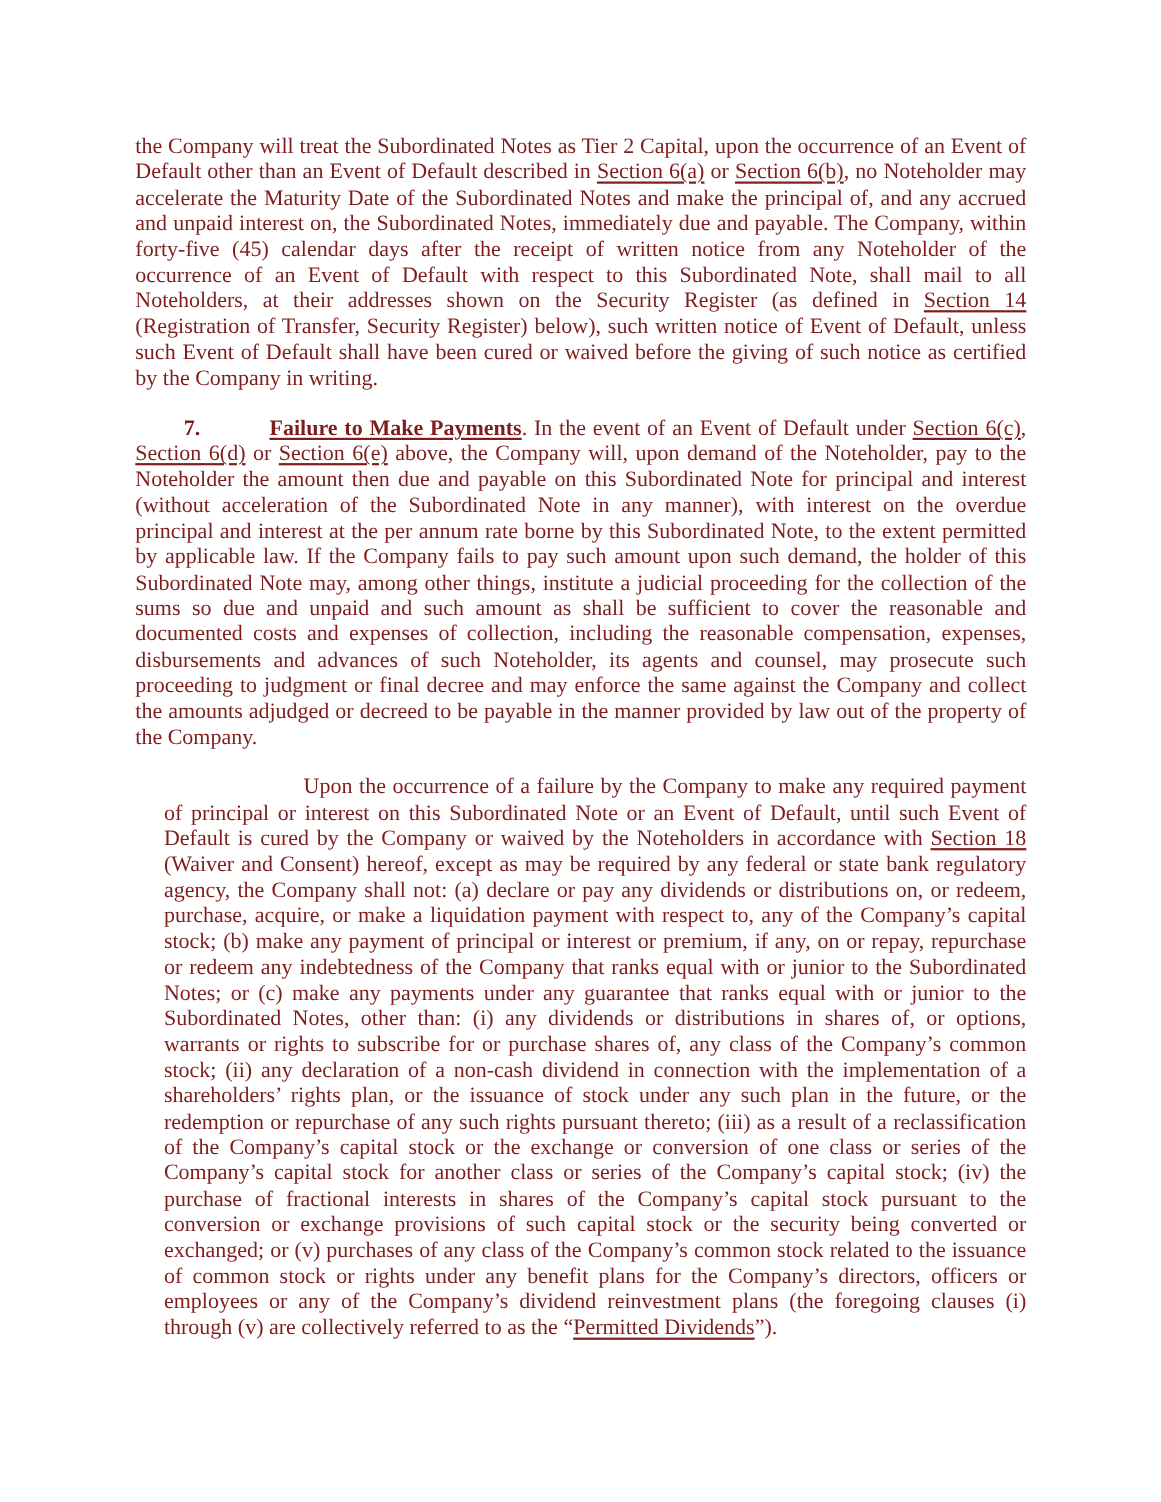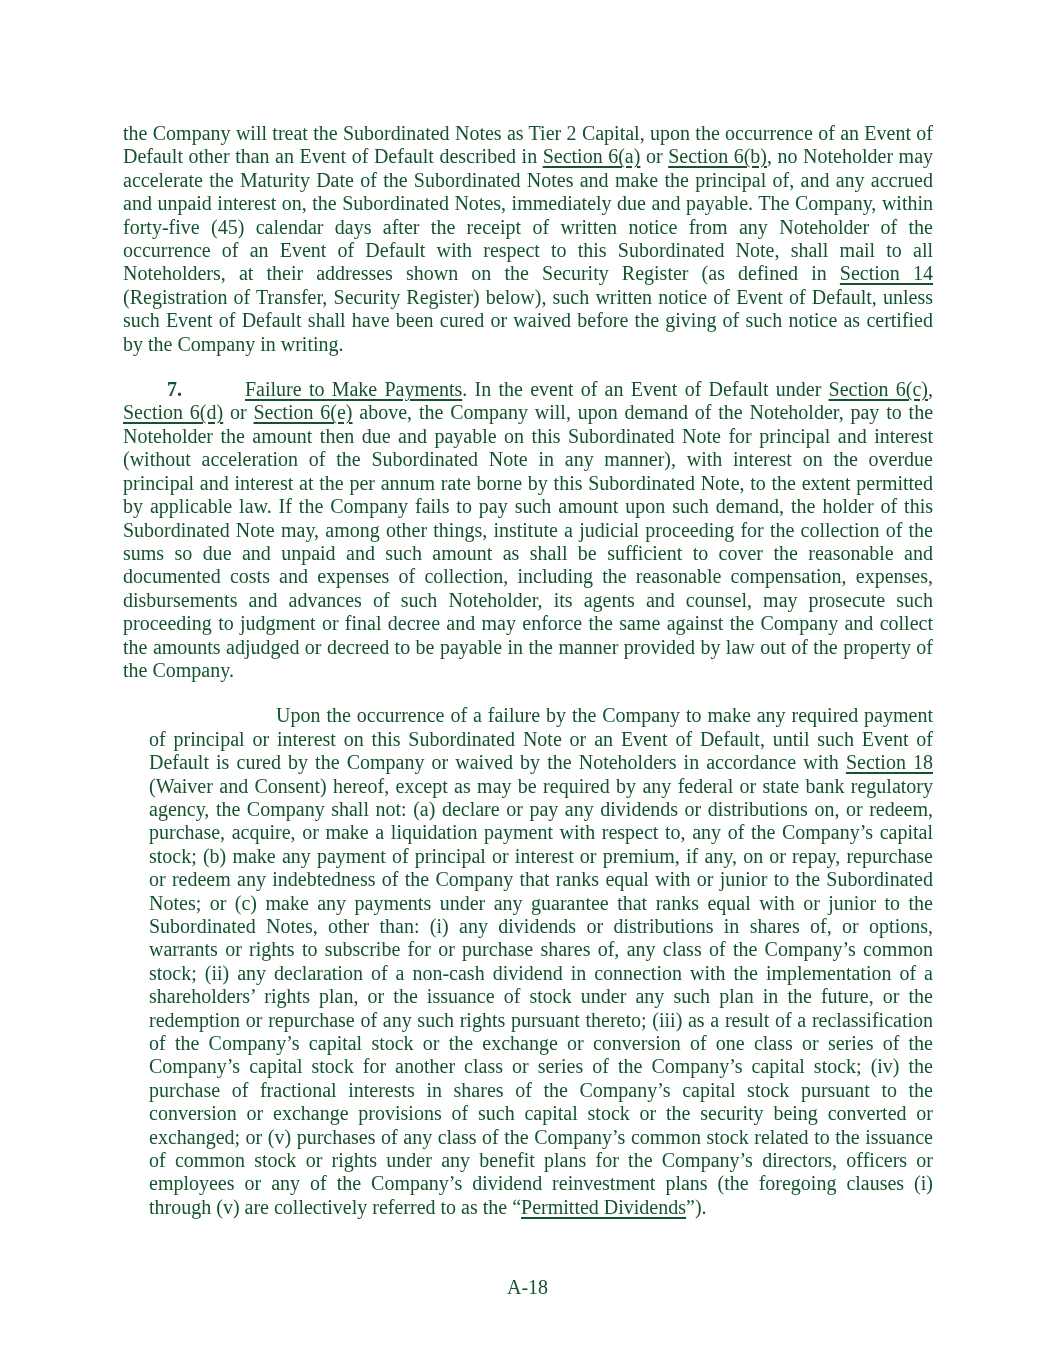--- a/index.html
+++ b/index.html
@@ -5,21 +5,21 @@
   html, body {
     margin: 0;
     padding: 0;
     background: #ffffff;
   }
   .page {
     position: relative;
     width: 1055px;
     height: 1365px;
     background: #ffffff;
-    color: #14532d;
+    color: #7f1d1d;
     font-family: "Liberation Serif", "DejaVu Serif", serif;
     overflow: hidden;
   }
   .content {
     position: absolute;
     left: 123px;
     top: 122px;
     width: 810px;
   }
   p.para {
@@ -33,36 +33,33 @@
   p.p-numbered    { text-indent: 44px; }
   p.p-indented    { text-indent: 127px; margin-left: 26px; }
   .secnum {
     font-weight: bold;
   }
   .tab {
     display: inline-block;
     width: 63px;
   }
   .u { text-decoration: underline; text-underline-offset: 3px; }
-  .b { font-weight: normal; }
+  .b { font-weight: bold; }
   .footer {
     position: absolute;
     top: 1276px;
     left: 0;
     width: 100%;
     text-align: center;
     font-size: 20px;
     line-height: 23.4px;
   }
 </style>
 </head>
 <body>
 
 <div class="page">
   <div class="content" id="doc-body">
       <p class="para p-continuation"><span>the Company will treat the Subordinated Notes as Tier 2 Capital, upon the occurrence of an Event of Default other than an Event of Default described in </span><span class="u">Section 6(a)</span><span> or </span><span class="u">Section 6(b)</span><span>, no Noteholder may accelerate the Maturity Date of the Subordinated Notes and make the principal of, and any accrued and unpaid interest on, the Subordinated Notes, immediately due and payable. The Company, within forty-five (45) calendar days after the receipt of written notice from any Noteholder of the occurrence of an Event of Default with respect to this Subordinated Note, shall mail to all Noteholders, at their addresses shown on the Security Register (as defined in </span><span class="u">Section 14</span><span> (Registration of Transfer, Security Register) below), such written notice of Event of Default, unless such Event of Default shall have been cured or waived before the giving of such notice as certified by the Company in writing.</span></p>
       <p class="para p-numbered"><span class="secnum">7.</span><span class="tab"></span><span class="u b">Failure to Make Payments</span><span>. In the event of an Event of Default under </span><span class="u">Section 6(c)</span><span>, </span><span class="u">Section 6(d)</span><span> or </span><span class="u">Section 6(e)</span><span> above, the Company will, upon demand of the Noteholder, pay to the Noteholder the amount then due and payable on this Subordinated Note for principal and interest (without acceleration of the Subordinated Note in any manner), with interest on the overdue principal and interest at the per annum rate borne by this Subordinated Note, to the extent permitted by applicable law.  If the Company fails to pay such amount upon such demand, the holder of this Subordinated Note may, among other things, institute a judicial proceeding for the collection of the sums so due and unpaid and such amount as shall be sufficient to cover the reasonable and documented costs and expenses of collection, including the reasonable compensation, expenses, disbursements and advances of such Noteholder, its agents and counsel, may prosecute such proceeding to judgment or final decree and may enforce the same against the Company and collect the amounts adjudged or decreed to be payable in the manner provided by law out of the property of the Company.</span></p>
       <p class="para p-indented"><span>Upon the occurrence of a failure by the Company to make any required payment of principal or interest on this Subordinated Note or an Event of Default, until such Event of Default is cured by the Company or waived by the Noteholders in accordance with </span><span class="u">Section 18</span><span> (Waiver and Consent) hereof, except as may be required by any federal or state bank regulatory agency, the Company shall not: (a) declare or pay any dividends or distributions on, or redeem, purchase, acquire, or make a liquidation payment with respect to, any of the Company’s capital stock; (b) make any payment of principal or interest or premium, if any, on or repay, repurchase or redeem any indebtedness of the Company that ranks equal with or junior to the Subordinated Notes; or (c) make any payments under any guarantee that ranks equal with or junior to the Subordinated Notes, other than: (i) any dividends or distributions in shares of, or options, warrants or rights to subscribe for or purchase shares of, any class of the Company’s common stock; (ii) any declaration of a non-cash dividend in connection with the implementation of a shareholders’ rights plan, or the issuance of stock under any such plan in the future, or the redemption or repurchase of any such rights pursuant thereto; (iii) as a result of a reclassification of the Company’s capital stock or the exchange or conversion of one class or series of the Company’s capital stock for another class or series of the Company’s capital stock; (iv) the purchase of fractional interests in shares of the Company’s capital stock pursuant to the conversion or exchange provisions of such capital stock or the security being converted or exchanged; or (v) purchases of any class of the Company’s common stock related to the issuance of common stock or rights under any benefit plans for the Company’s directors, officers or employees or any of the Company’s dividend reinvestment plans (the foregoing clauses (i) through (v) are collectively referred to as the “</span><span class="u">Permitted Dividends</span><span>”).</span></p>
     </div>
-  <div class="footer">
-    <span>A-18</span>
-  </div>
 </div>
 
 </body></html>

